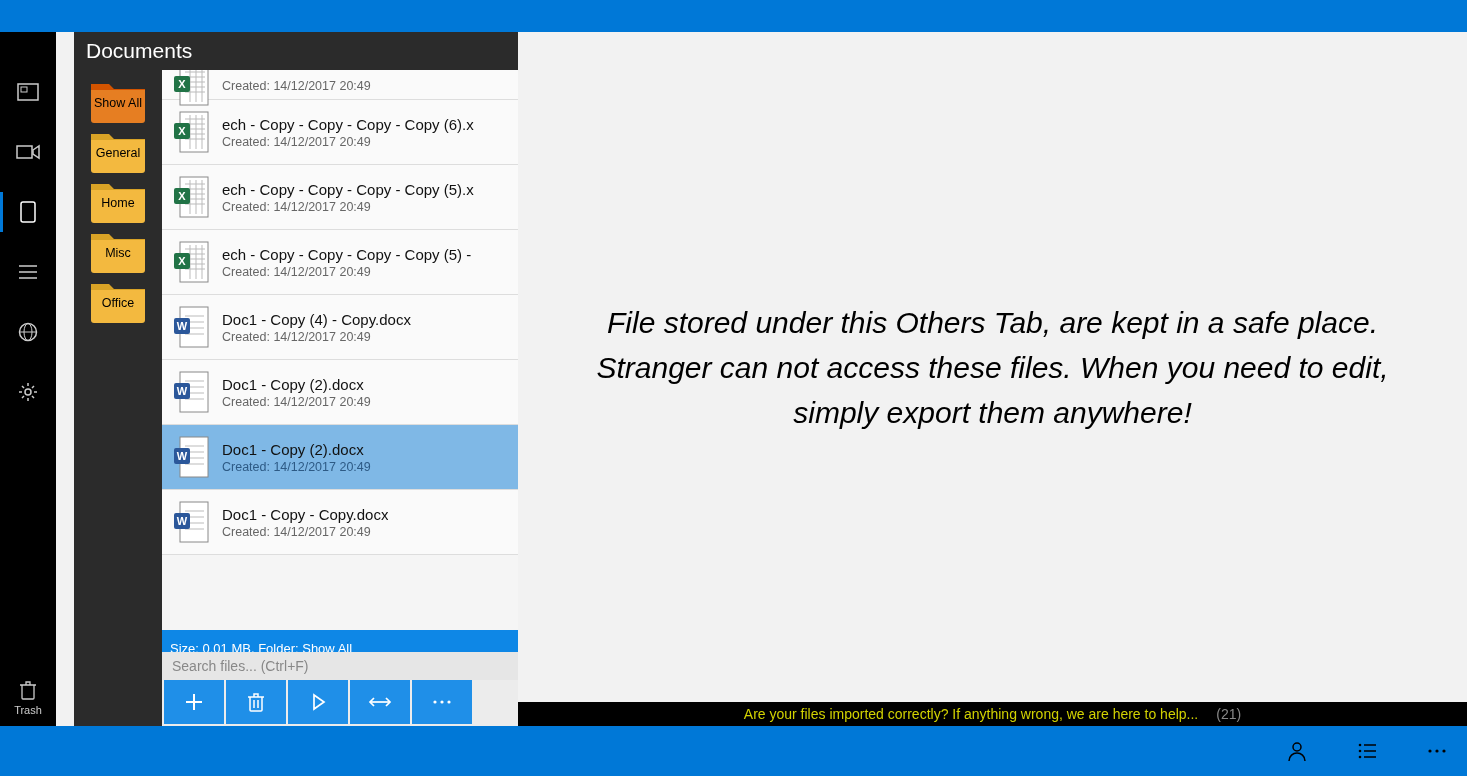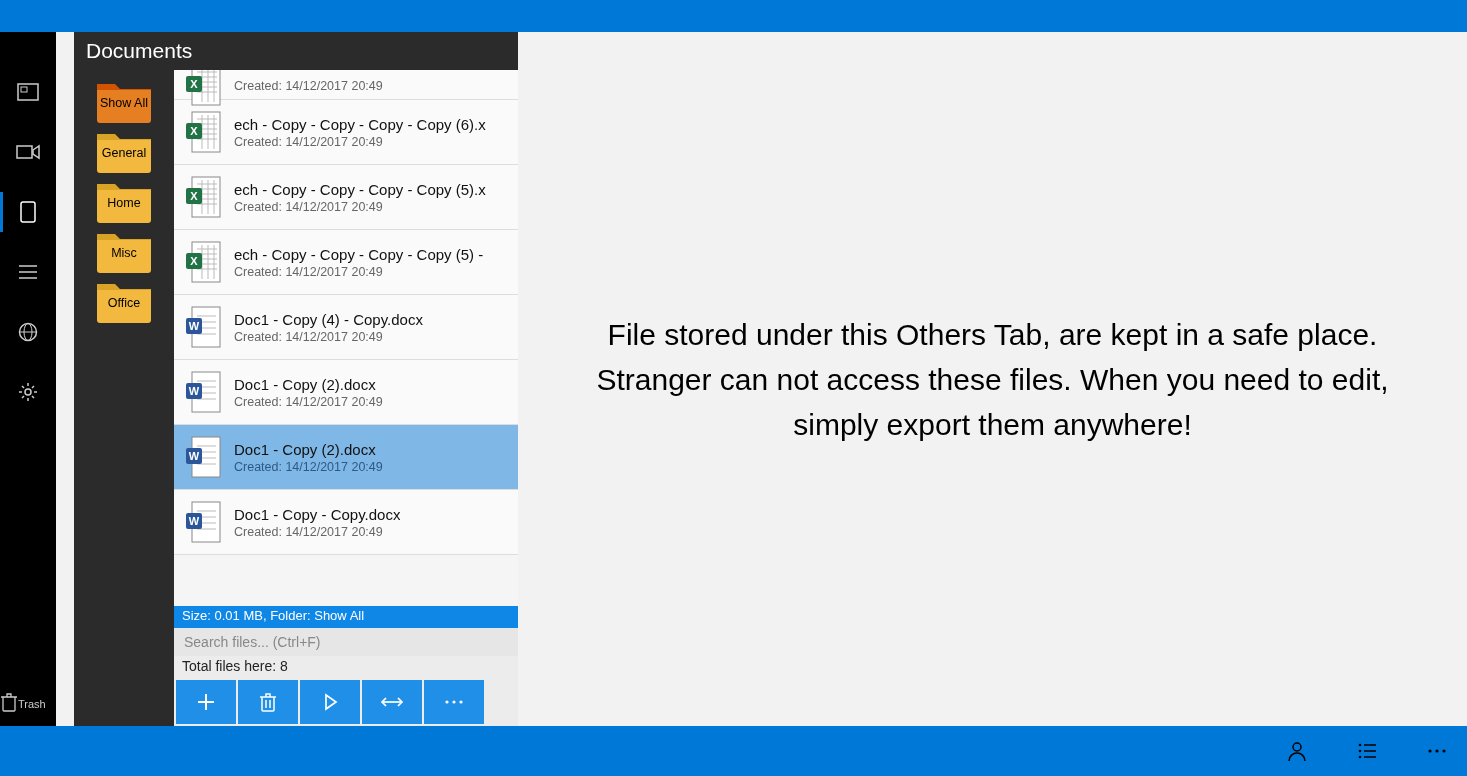--- a/index.html
+++ b/index.html
@@ -6,56 +6,56 @@
 body { width: 1467px; height: 776px; background: #0078d7; overflow: hidden; }
 
 .titlebar { height: 32px; background: #0078d7; }
 
 .app-body { position: absolute; top: 32px; left: 0; right: 0; bottom: 50px; display: flex; background: #f2f2f2; }
 
 .left-rail { width: 56px; background: #000; color: #fff; display: flex; flex-direction: column; align-items: center; padding-top: 30px; }
 .rail-icon { width: 56px; height: 60px; display: flex; align-items: center; justify-content: center; color: #ddd; cursor: pointer; position: relative; }
 .rail-icon.active::before { content:""; position:absolute; left:0; top:10px; bottom:10px; width:3px; background:#0078d7; }
 .rail-spacer { flex: 1; }
-.rail-trash { width:56px; display:flex; align-items:center; color:#ccc; font-size:11px; padding-bottom:10px; cursor:pointer; }
+.rail-trash { width:56px; display:flex; flex-direction:column; align-items:center; color:#ccc; font-size:11px; padding-bottom:10px; cursor:pointer; }
 .rail-trash svg { margin-bottom: 4px; }
 
 .sidebar { width: 444px; display: flex; flex-direction: column; background: #e8e8e8; margin-left: 18px; }
 .header-bar { height: 38px; background: #2b2b2b; color: #fff; font-size: 21px; font-weight: 300; padding-left: 12px; display:flex; align-items:center; }
 
 .columns { flex:1; display:flex; min-height:0; }
 
-.folder-col { width: 100px; background: #2b2b2b; display:flex; flex-direction:column; align-items:center; padding-top:8px; gap:6px; }
+.folder-col { width: 88px; background: #2b2b2b; display:flex; flex-direction:column; align-items:center; padding-top:8px; gap:6px; }
 .folder-item { width:68px; display:flex; flex-direction:column; align-items:center; color:#000; font-size:12.5px; cursor:pointer; }
 .folder-svg { width:62px; height:46px; }
 .folder-item.sel .folder-label{ color:#000; }
 .folder-label { margin-top:-28px; margin-bottom:12px; font-size:12.5px; }
 .folder-item.orange .fb { fill:#e67e22; } .folder-item.orange .ft { fill:#d35400; }
 .folder-item.yellow .fb { fill:#f3b93f; } .folder-item.yellow .ft { fill:#d9a326; }
 
 .file-col { flex:1; display:flex; flex-direction:column; min-height:0; background:#f5f5f5; }
 .file-list { flex:1; overflow-y:auto; }
 .file-row { height:65px; border-bottom:1px solid #ddd; display:flex; align-items:center; padding:0 10px; gap:12px; cursor:pointer; background:#fafafa; }
 .file-row.selected { background:#7fb8e6; }
 .file-icon { width:38px; height:46px; flex-shrink:0; }
 .file-texts { display:flex; flex-direction:column; gap:2px; min-width:0; }
 .file-name { font-size:15px; color:#111; white-space:nowrap; overflow:hidden; text-overflow:clip; }
 .file-date { font-size:12.5px; color:#666; }
 .file-row.selected .file-date { color:#2d5a85; }
 .file-row.cut .file-name{ color:#888; }
 
-.status-size { height:22px; background:#0e87e6; color:#fff; font-size:13px; padding:2px 8px; }
+.status-size { height:22px; background:#0e87e6; color:#fff; font-size:13px; padding:11px 8px; }
 .search-box { height:28px; border:none; background:#e6e6e6; padding:0 10px; font-size:14px; color:#333; outline:none; }
 .search-box::placeholder{ color:#888; }
 .total-bar { height:24px; font-size:14px; color:#222; padding:2px 8px; background:#ececec; }
 .action-row { height:46px; display:flex; gap:2px; padding:0 2px 2px 2px; background:#ececec; }
 .action-btn { width:60px; background:#1f8fe8; color:#fff; display:flex; align-items:center; justify-content:center; cursor:pointer; font-size:22px; }
 
 .main { flex:1; background:#f2f2f2; display:flex; flex-direction:column; }
-.main-content { flex:1; display:flex; align-items:center; justify-content:center; padding:8px 60px; }
+.main-content { flex:1; display:flex; align-items:center; justify-content:center; padding:8px 60px;font-style:italic; }
 .main-text { font-size:30px; text-align:center; color:#000; line-height:1.5; }
 .help-strip { height:24px; background:#000; color:#d2d200; font-size:14px; display:flex; align-items:center; justify-content:center; gap:18px; cursor:pointer; }
 .help-count { color:#888; }
 
 .bottom-bar { position:absolute; left:0; right:0; bottom:0; height:50px; background:#0078d7; display:flex; align-items:center; justify-content:flex-end; padding-right:10px; gap:30px; }
 .bb-icon { width:40px; height:40px; display:flex; align-items:center; justify-content:center; color:#000; cursor:pointer; }
 
 
 .file-list::-webkit-scrollbar{width:8px;} .file-list::-webkit-scrollbar-thumb{background:#bbb;}
 </style>
@@ -303,21 +303,20 @@
                 <text x="10" y="26" text-anchor="middle" fill="#fff" font-size="11" font-weight="bold" font-family="Segoe UI">W</text>
               </svg>
               <div class="file-texts">
                 <span class="file-name">Doc1 - Copy - Copy.docx</span>
                 <span class="file-date">Created: 14/12/2017 20:49</span>
               </div>
             </div>
           </div>
         <div class="status-size">Size: 0.01 MB, Folder: Show All</div>
         <input class="search-box" placeholder="Search files... (Ctrl+F)" style="">
-        <div class="total-bar">Total files here: 8</div>
         <div class="action-row">
           <div class="action-btn">
               <svg width="22" height="22" viewBox="0 0 22 22">
                 <line x1="11" y1="3" x2="11" y2="19" stroke="#fff" stroke-width="2"></line>
                 <line x1="3" y1="11" x2="19" y2="11" stroke="#fff" stroke-width="2"></line>
               </svg>
             </div>
           <div class="action-btn">
               <svg width="18" height="20" viewBox="0 0 18 20">
                 <path d="M3 5h12v13a1 1 0 0 1-1 1H4a1 1 0 0 1-1-1V5zM1 5h16M7 2h4v3H7zM7 8v8M11 8v8" fill="none" stroke="#fff" stroke-width="1.5"></path>
@@ -342,20 +341,24 @@
               </svg>
             </div>
         </div>
       </div>
     </div>
   </div>
 
   <div class="main">
     <div class="main-content">
       <div class="main-text">File stored under this Others Tab, are kept in a safe place. Stranger can not access these files. When you need to edit, simply export them anywhere!</div>
+    </div>
+    <div class="help-strip">
+      <span>Are your files imported correctly? If anything wrong, we are here to help...</span>
+      <span class="help-count">(21)</span>
     </div>
   </div>
 
 </div>
 
 <div class="bottom-bar">
   <div class="bb-icon">
       <svg width="22" height="22" viewBox="0 0 22 22">
         <circle cx="11" cy="7" r="4" fill="none" stroke="#000" stroke-width="1.5"></circle>
         <path d="M3 21c0-5 4-8 8-8s8 3 8 8" fill="none" stroke="#000" stroke-width="1.5"></path>

